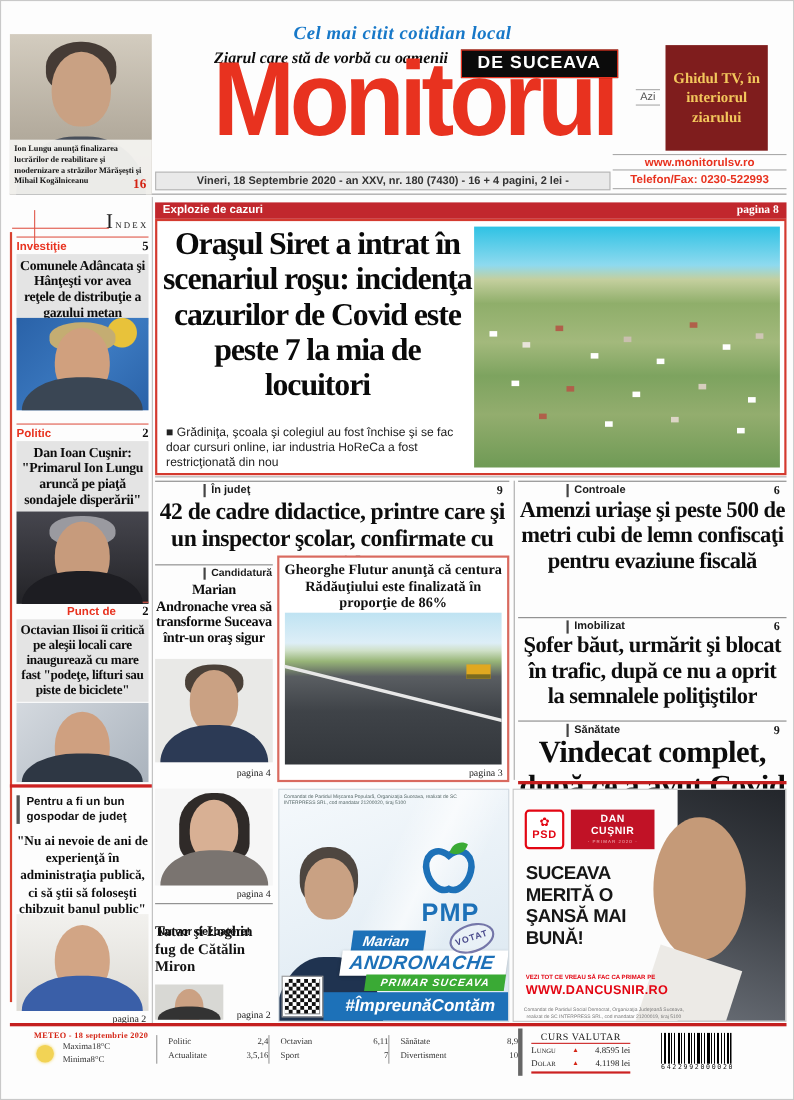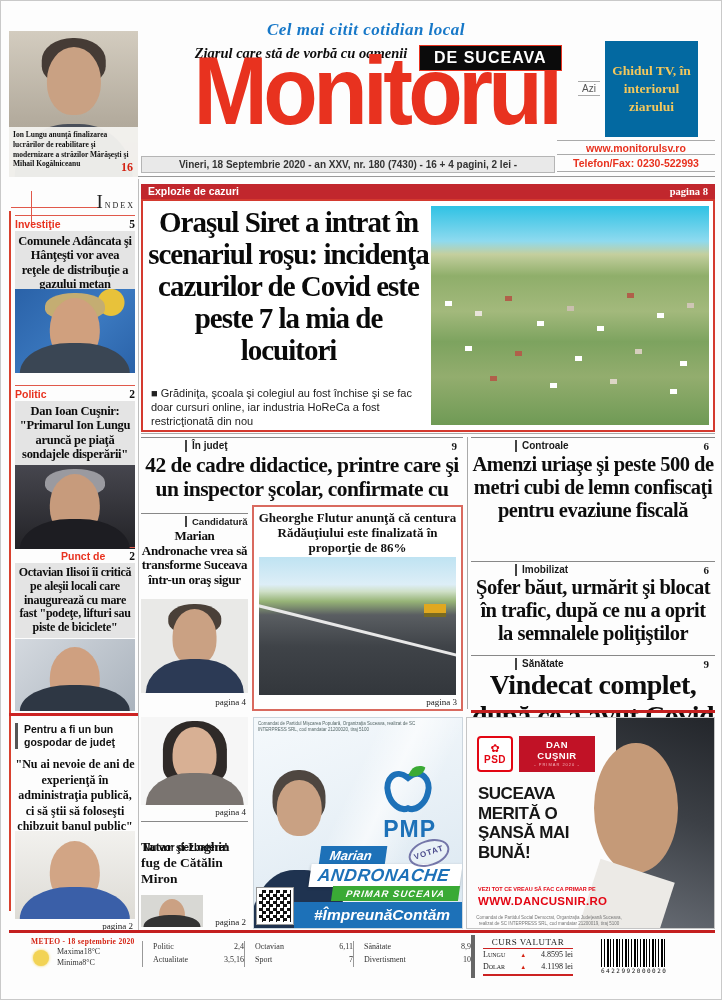--- a/index.html
+++ b/index.html
@@ -28,21 +28,21 @@
 [data-name="masthead-tagline"] { left:150px; top:19px; width:430px; text-align:center; color:#1778c8;
   font-family:"Liberation Serif",serif; font-style:italic; font-weight:bold; font-size:17px; letter-spacing:.5px; }
 [data-name="masthead-subtagline"] { left:150px; top:44px; width:300px; text-align:center; color:#0d0d0d;
   font-family:"Liberation Serif",serif; font-style:italic; font-weight:bold; font-size:14.5px; }
 [data-name="masthead-title"] { left:144px; top:42px; width:462px; text-align:center; color:#e8321f;
   font-weight:bold; font-size:96px; line-height:1; letter-spacing:-5px; transform:scaleX(.93); z-index:2; }
 [data-name="region-badge"] { left:418px; top:44px; background:#0b0b0b; color:#fff; font-weight:bold; font-size:16px;
   padding:3px 14px; letter-spacing:1px; border:1px solid #e8321f; z-index:3; }
 [data-name="azi-label"] { left:577px; top:80px; font-size:10px; color:#555; border-top:1px solid #aaa;
   border-bottom:1px solid #aaa; padding:1px 4px; z-index:3; }
-[data-name="tv-guide-box"] { left:604px; top:40px; width:93px; height:96px; background:#0369a1; color:#f3c75c;
+[data-name="tv-guide-box"] { left:604px; top:40px; width:93px; height:96px; background:#7f1d1d; color:#f3c75c;
   font-family:"Liberation Serif",serif; font-weight:bold; font-size:13.5px; text-align:center;
   display:flex; align-items:center; justify-content:center; padding:6px; line-height:1.35; z-index:2; }
 [data-name="website"] { left:556px; top:139px; width:158px; text-align:center; color:#e8321f; font-weight:bold;
   font-size:10.5px; border-top:1px solid #aaa; padding-top:1px; }
 [data-name="phone"] { left:556px; top:153px; width:158px; text-align:center; color:#e8321f; font-weight:bold;
   font-size:10.5px; border-top:1px solid #aaa; border-bottom:1px solid #aaa; padding:2px 0; }
 [data-name="date-bar"] { left:140px; top:155px; width:414px; height:17px; background:#e9e9e9; border:1px solid #b5b5b5;
   text-align:center; font-size:10px; font-weight:bold; color:#333; line-height:15px; }
 [data-name="header-rule"] { left:8px; top:175px; width:706px; border-top:1px solid #999; }
 

